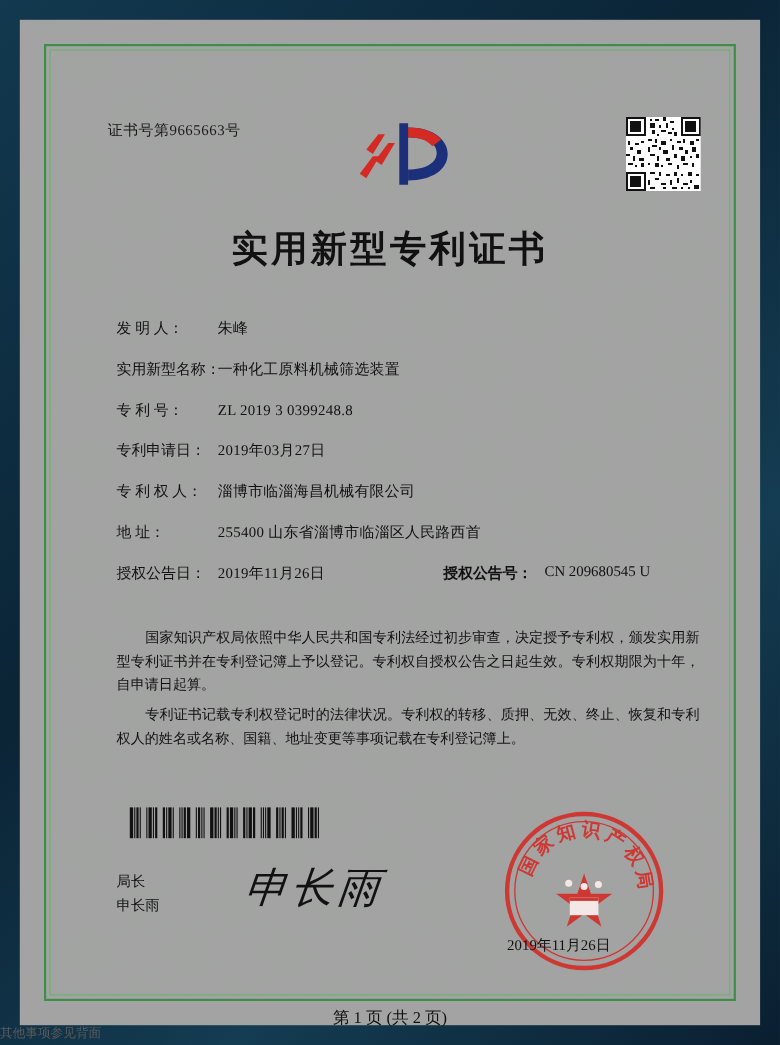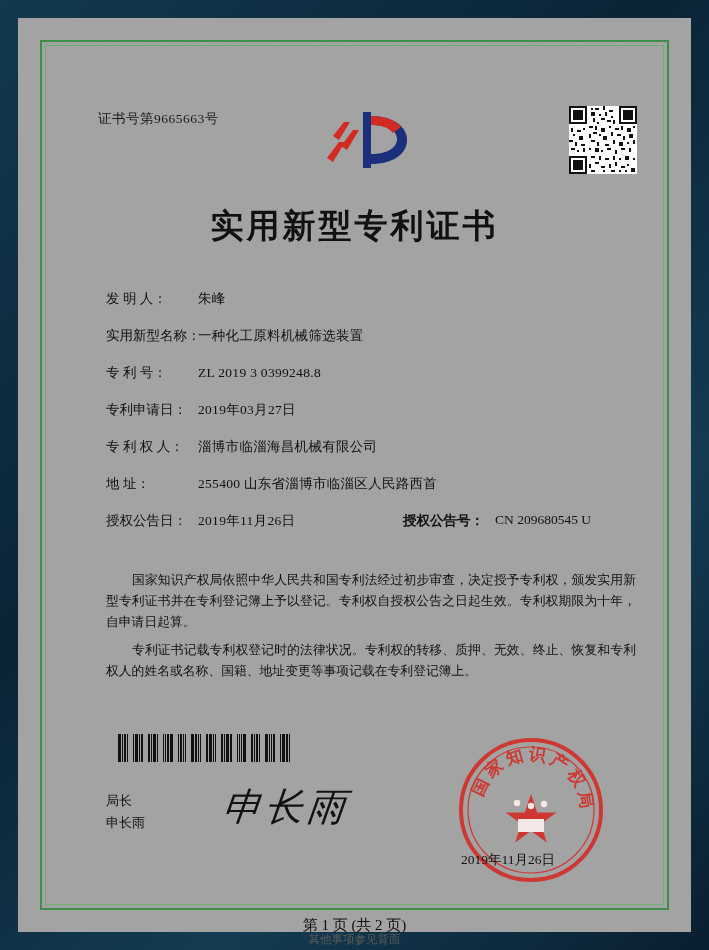--- a/index.html
+++ b/index.html
@@ -190,21 +190,21 @@
     position: absolute;
     left: 0; right: 0; top: 876px;
     text-align: center;
     font-size: 15px;
     color: #111;
     margin-top: 22px;
   }
   .footnote {
     position: absolute;
     left: 0; right: 0; top: 932px;
-    text-align: center;
+    text-align: left;
     font-size: 11.5px;
     color: #5b5b5b;
   }
 </style>
 </head>
 <body>
 
 <div class="page">
   <div class="outer-frame"></div>
 

